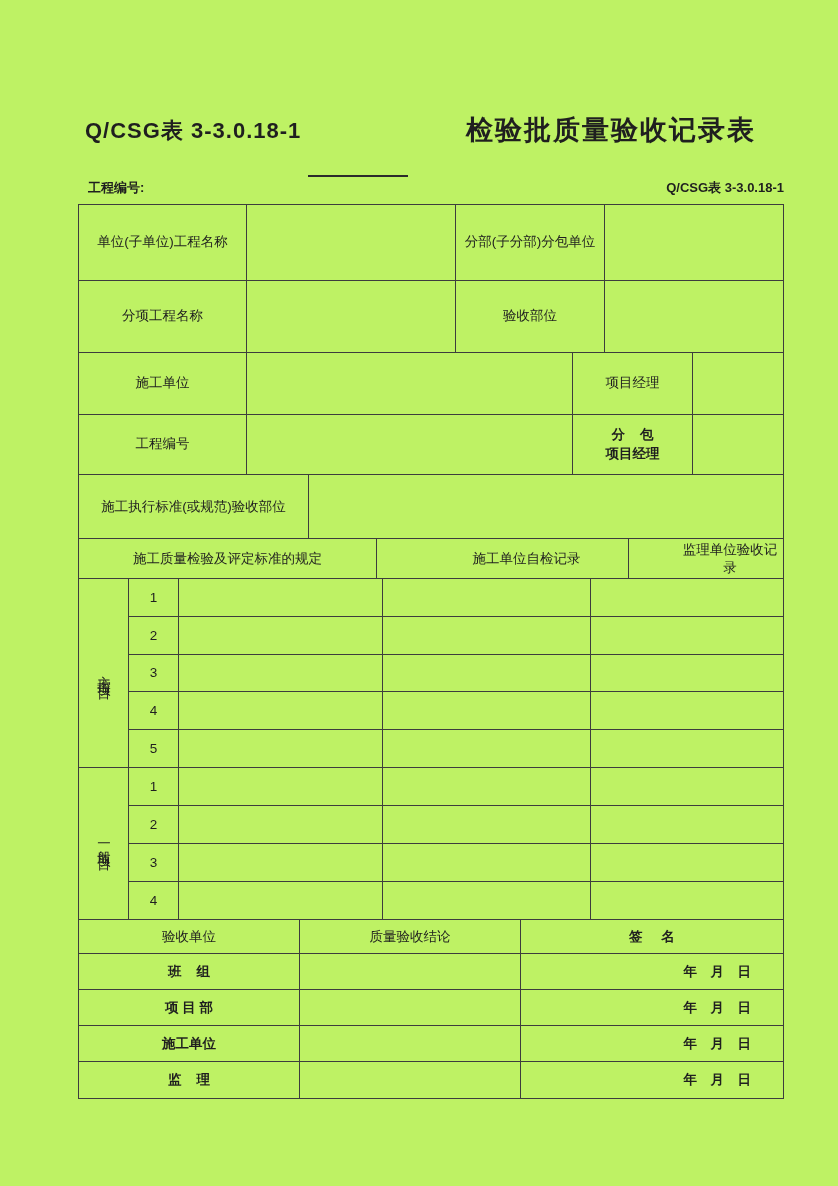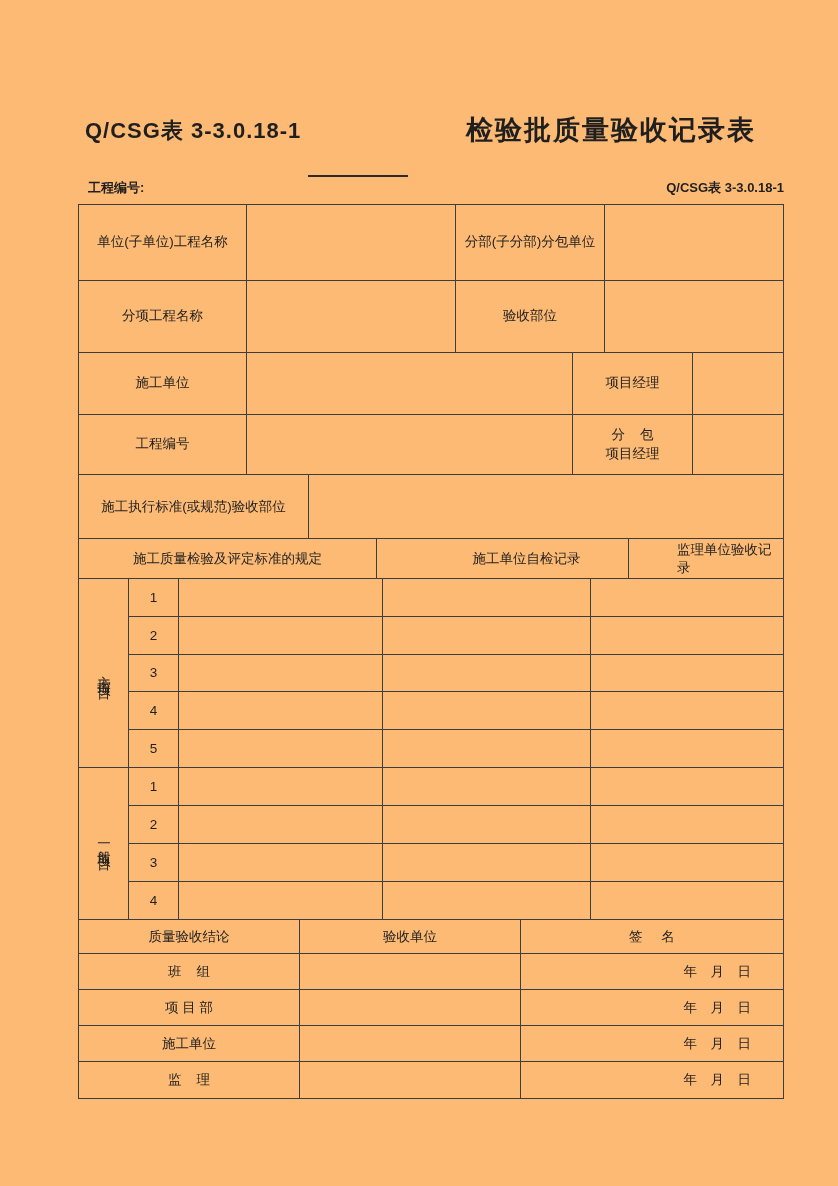--- a/index.html
+++ b/index.html
@@ -4,26 +4,27 @@
 <style>
   html,body { margin:0; padding:0; }
   body {
     font-family: "Liberation Sans", "DejaVu Sans", sans-serif;
     background:#888;
   }
   .page {
     position:relative;
     width:838px; height:1186px;
     margin:0 auto;
-    background:#fdba74;
+    background:#bef264;
     color:#1f1f1f;
     overflow:hidden;
+    text-align:center;
   }
   .abs { position:absolute; }
-  .pre { white-space:pre; }
+  .pre { white-space:pre;font-weight:bold; }
 
   
   .form-code-big {
     left:85px; top:116px;
     font-size:22px; font-weight:bold; letter-spacing:1px;
   }
   .main-title {
     left:466px; top:112px;
     font-size:27px; font-weight:bold; letter-spacing:2px;
   }
@@ -197,22 +198,22 @@
         <div class="irow">
           <div class="cell w50">4</div>
           <div class="cell w204"></div>
           <div class="cell w208"></div>
           <div class="cell grow"></div>
         </div>
       </div>
     </div>
 
     <div class="trow h34">
+      <div class="cell w221">验收单位</div>
       <div class="cell w221">质量验收结论</div>
-      <div class="cell w221">验收单位</div>
       <div class="cell grow pre">签     名</div>
     </div>
 
     <div class="trow h36">
       <div class="cell w221 pre">班    组</div>
       <div class="cell w221"></div>
       <div class="cell grow date-cell pre">年  月  日</div>
     </div>
     <div class="trow h36">
       <div class="cell w221 pre">项 目 部</div>

